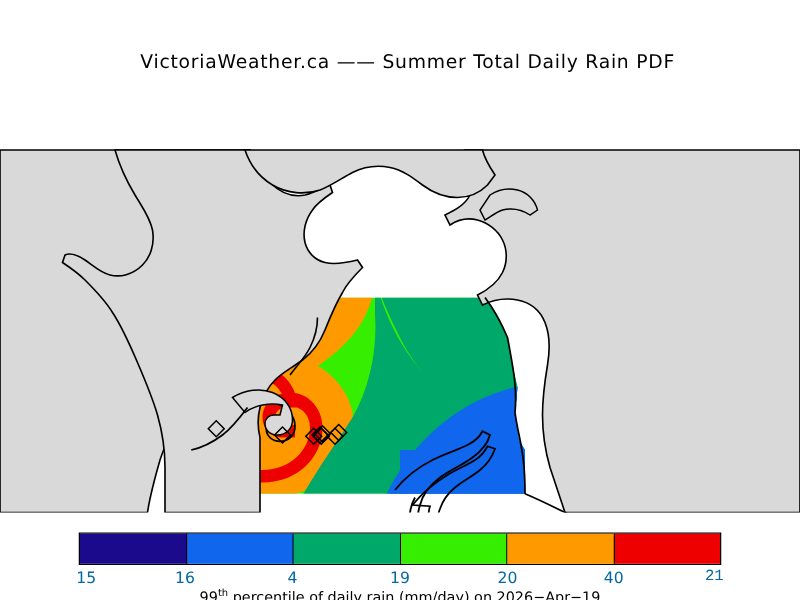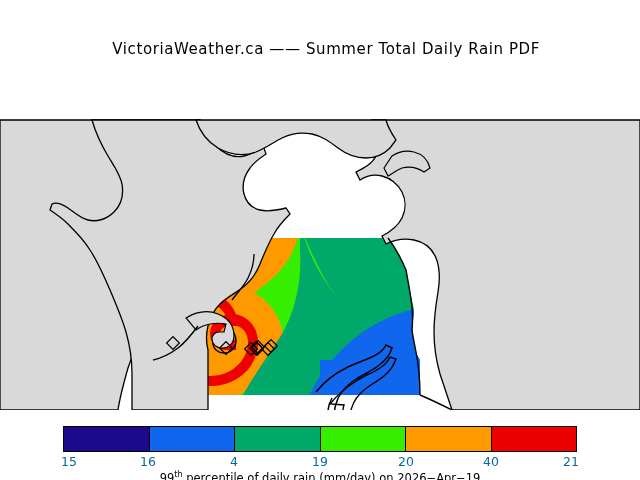--- a/index.html
+++ b/index.html
@@ -40,21 +40,21 @@
 
   .cbticklabels{position:absolute;left:0;top:36px;width:640px;height:18px;}
   .cbticklabels .tk{
     position:absolute;top:0;
     font-family:"DejaVu Sans", sans-serif;
     font-size:12.5px;color:#0369a1;
     transform:translateX(-50%);
     white-space:pre;
   }
   .cbticklabels .tk.first{transform:translateX(-2px);}
-  .cbticklabels .tk.last{transform:translateX(-100%);}
+  .cbticklabels .tk.last{transform:translateX(-100%);font-family:Liberation Mono, monospace;}
 
   .cbcaption{
     position:absolute;left:0;top:52px;width:640px;
     text-align:center;
     font-family:"DejaVu Sans", sans-serif;
     font-size:11.5px;color:#000;
     white-space:pre;
   }
   .cbcaption sup{font-size:8px;vertical-align:super;}
 </style>

